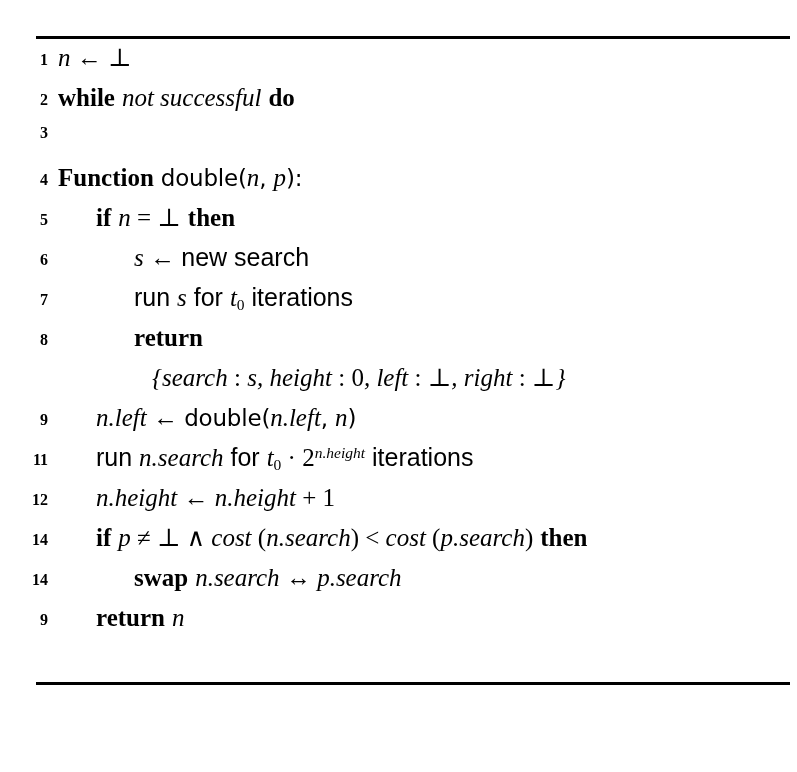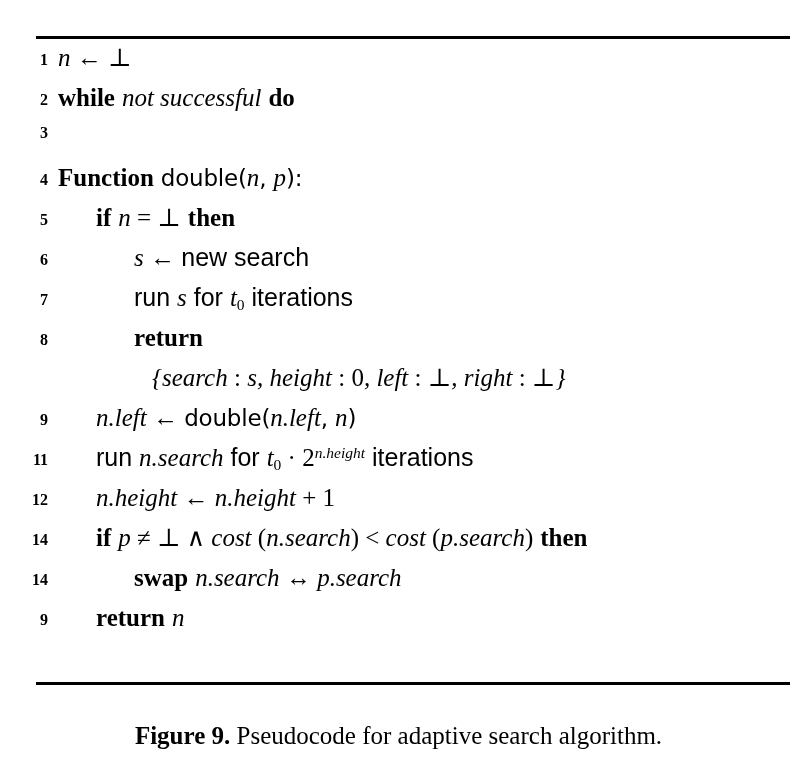--- a/index.html
+++ b/index.html
@@ -193,17 +193,14 @@
         <div class="code ind2"><span class="kw">swap</span><span class="rom"> </span><span class="var">n.search</span><span class="op"> ↔ </span><span class="var">p.search</span></div>
       </div>
       <div class="line">
         <div class="lineno">9</div>
         <div class="code ind1"><span class="kw">return</span><span class="rom"> </span><span class="var">n</span></div>
       </div>
     </div>
 
   <div class="rule rule-bottom"></div>
 
-  <div class="caption">
-    <span class="cap-label">Figure 9.</span><span class="cap-text"> </span><span class="cap-text">Pseudocode for adaptive search algorithm.</span>
-  </div>
 
 </div>
 
 </body></html>

